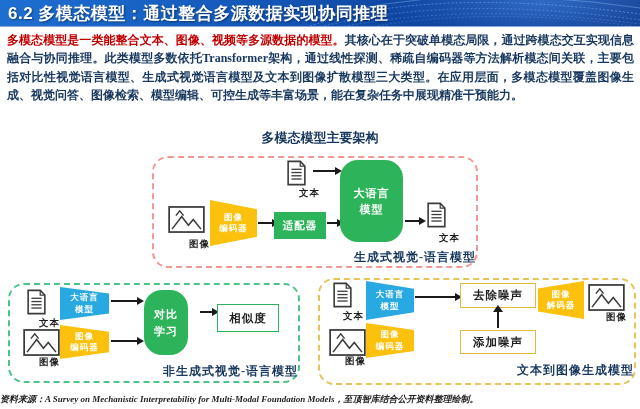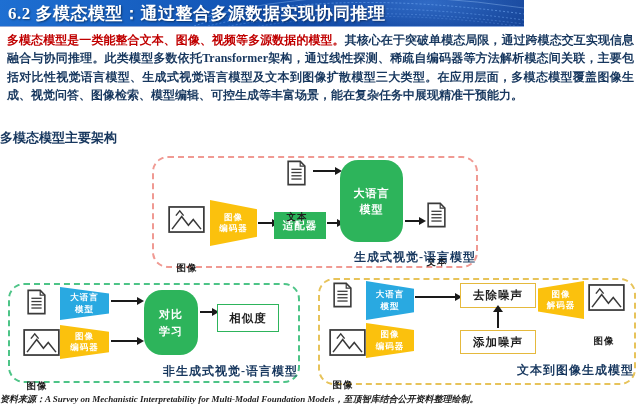--- a/index.html
+++ b/index.html
@@ -3,24 +3,23 @@
 <meta charset="utf-8">
 <style>
   * { margin:0; padding:0; box-sizing:border-box; }
   html,body { background:#e8e8e8; }
   .slide {
     position:relative; width:640px; height:409px; background:#ffffff;
     overflow:hidden; font-family:"Liberation Sans","DejaVu Sans",sans-serif;
   }
   
   .titlebar {
-    position:absolute; left:0; top:0; width:524px; height:27px;
+    position:absolute; left:0; top:0; width:640px; height:27px;
     background:linear-gradient(100deg,#1e6fd2 0%,#1459ba 38%,#0d419b 70%,#0e3a8d 100%);
     border-bottom:1px solid #8fa9d8;
-    font-family:Liberation Serif, serif;
   }
   .titlebar::before {
     content:""; position:absolute; right:0; top:0; width:320px; height:27px;
     background:radial-gradient(ellipse 220px 60px at 70% 10%, rgba(90,160,255,.45), rgba(0,0,0,0) 70%);
   }
   .titlebar h1 {
     position:absolute; left:8px; top:2px; color:#ffffff; font-size:17px;
     font-weight:bold; letter-spacing:.5px; text-shadow:1px 1px 2px rgba(0,0,0,.45);
     white-space:nowrap;
   }
@@ -28,21 +27,21 @@
   
   .intro {
     position:absolute; left:7px; top:31px; width:627px;
     font-family:"Liberation Serif","DejaVu Serif",serif;
     font-size:12px; line-height:18.4px; font-weight:bold;
     text-align:justify; color:#17375E;
   }
   .intro .hl { color:#C00000; }
   
   .arch-title {
-    position:absolute; left:0; top:129px; width:640px; 
+    position:absolute; left:0; top:129px; width:640px; text-align:center;
     color:#17375E; font-size:13px; font-weight:bold;
     font-family:"Liberation Serif","DejaVu Serif",serif;
   }
   
   .dbox { position:absolute; border-radius:16px; }
   .dbox.red-border  { border:2px dashed #F09A93; }
   .dbox.green-border{ border:2px dashed #4DC487; }
   .dbox.gold-border { border:2px dashed #E7C35A; }
   .caption {
     position:absolute; left:0; right:0; text-align:right; color:#17375E;
@@ -69,24 +68,23 @@
     position:absolute; background:#fff; display:flex; align-items:center;
     justify-content:center; font-weight:bold; color:#1f1f1f; letter-spacing:1px;
     font-family:"Liberation Serif","DejaVu Serif",serif;
   }
   .green-edge { border:1.5px solid #2DB45B; }
   .gold-edge  { border:1.3px solid #E5B93D; }
   
   .icn { position:absolute; }
   .icn svg { display:block; }
   .icn-label {
-    position:absolute; text-align:center; color:#1f1f1f; font-weight:bold;
+    position:absolute; text-align:right; color:#1f1f1f; font-weight:bold;
     font-size:9.5px; letter-spacing:1px;
     font-family:"Liberation Serif","DejaVu Serif",serif;
-    margin-top:24px;
   }
   
   .ar { position:absolute; height:2px; background:#1a1a1a; }
   .ar::after {
     content:""; position:absolute; right:-7px; top:-3.5px; width:0; height:0;
     border-top:4.5px solid transparent; border-bottom:4.5px solid transparent;
     border-left:7px solid #1a1a1a;
   }
   .ar-up { position:absolute; width:2px; background:#1a1a1a; }
   .ar-up::before {
@@ -205,21 +203,21 @@
   </svg>
 </div>
     <div class="icn-label" style="left:4px; top:71px; width:46px;">图像</div>
 
     <div class="trap enc yellow" style="left:50px; top:40px; width:49px; height:34px;">
       <span>图像</span>
       <span>编码器</span>
     </div>
     <div class="ar" style="left:101px; top:55px; width:26px;"></div>
 
-    <div class="greenbox rounded-lg" style="left:134px; top:5px; width:54px; height:65px; font-size:11px; line-height:1.5;">
+    <div class="greenbox rounded-lg" style="left:134px; top:5px; width:44px; height:65px; font-size:11px; line-height:1.5;">
       <span>对比</span>
       <span>学习</span>
     </div>
 
     <div class="ar" style="left:190px; top:26px; width:12px;"></div>
 
     <div class="outline-box green-edge" style="left:207px; top:19px; width:62px; height:28px; font-size:11.5px;">
       <span>相似度</span>
     </div>
 

